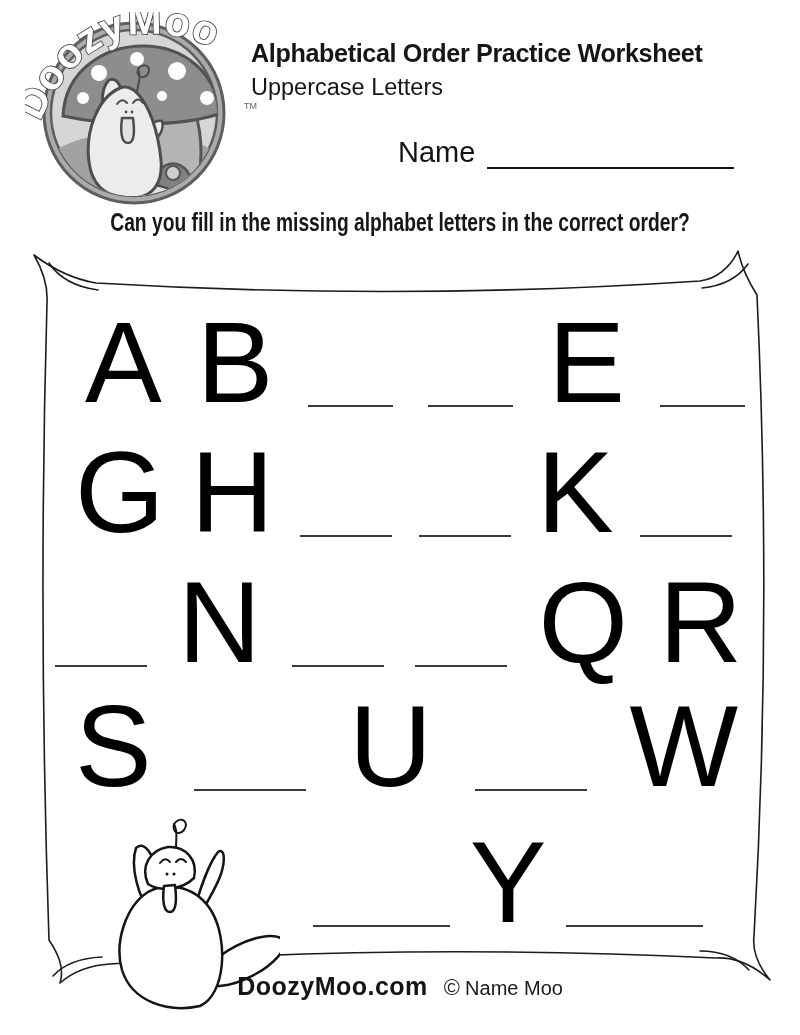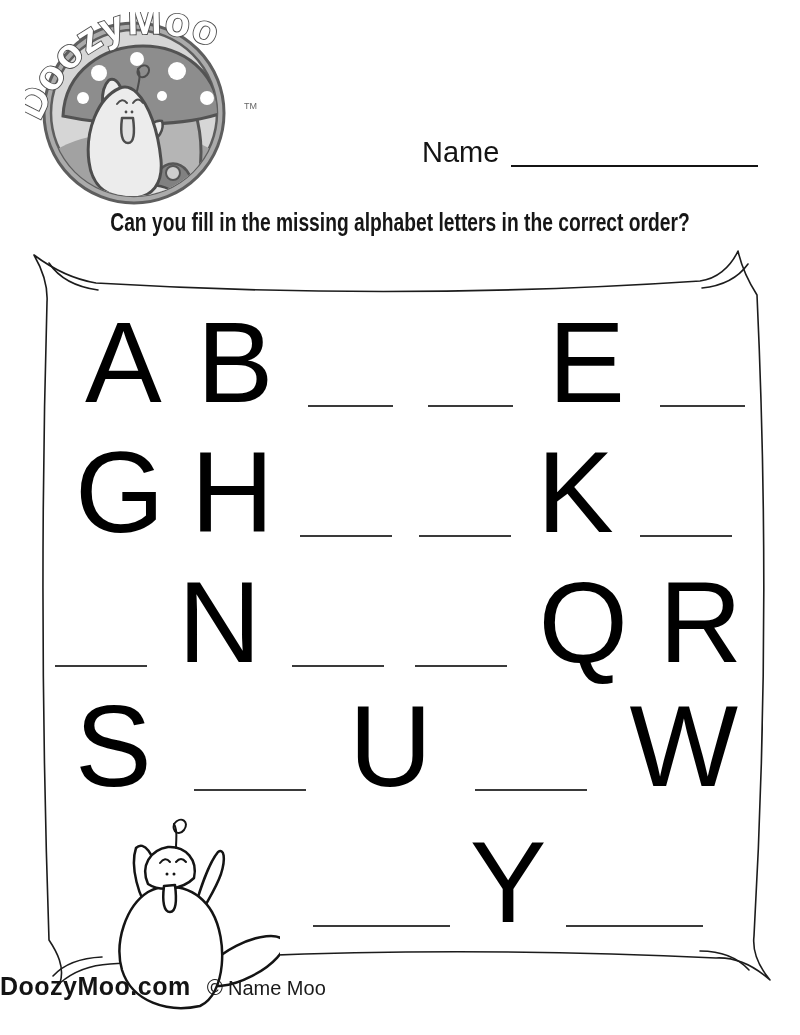--- a/index.html
+++ b/index.html
@@ -5,21 +5,21 @@
   html,body{margin:0;padding:0;background:#fff;}
   .page{position:relative;width:800px;height:1035px;background:#fff;overflow:hidden;
         font-family:"Liberation Sans",sans-serif;color:#111;}
 
   
   .logo{position:absolute;left:25px;top:12px;width:235px;height:200px;}
   .titles{position:absolute;left:251px;top:38px;}
   .title{margin:0;font-size:26.5px;font-weight:700;letter-spacing:-0.4px;color:#161616;
          transform:scaleX(0.95);transform-origin:left;white-space:nowrap;}
   .subtitle{margin:5px 0 0;font-size:23.5px;font-weight:400;color:#161616;}
-  .name-row{position:absolute;left:422px;top:136px;display:flex;align-items:center;}
+  .name-row{position:absolute;left:398px;top:136px;display:flex;align-items:flex-end;}
   .name-label{font-size:29px;color:#141414;}
   .name-line{display:inline-block;width:247px;height:26px;margin-left:12px;
              border-bottom:2.5px solid #141414;}
 
   
   .question{position:absolute;left:0;top:207px;width:800px;text-align:center;
             font-size:26px;font-weight:700;color:#161616;white-space:nowrap;
             transform:scaleX(0.74);transform-origin:center;}
 
   
@@ -32,21 +32,21 @@
           line-height:0.77;color:#000;}
   .blank{height:0;border-bottom:2.5px solid #3a3a3a;}
   .row1{top:318px;left:85px;width:660px;} .row1 .blank{width:85px;}
   .row2{top:448px;left:75px;width:657px;} .row2 .blank{width:92px;}
   .row3{top:578px;left:55px;width:687px;} .row3 .blank{width:92px;}
   .row4{top:702px;left:75px;width:663px;} .row4 .blank{width:112px;}
   .row5{top:838px;left:313px;width:390px;} .row5 .blank{width:137px;}
 
   
   .footer{position:absolute;left:0;top:972px;width:800px;display:flex;
-          justify-content:flex-start;align-items:baseline;gap:16px;}
+          justify-content:center;align-items:baseline;gap:16px;}
   .site{font-size:25px;font-weight:700;letter-spacing:0.5px;color:#141414;}
   .copyright{display:flex;align-items:baseline;gap:5px;font-size:20px;color:#1a1a1a;}
   .copy-symbol{font-size:22px;}
 
   .brand-text{fill:#fff;stroke:#4c4c4c;stroke-width:1.8px;paint-order:stroke;
               font-family:"Liberation Sans",sans-serif;font-weight:bold;font-size:41px;
               letter-spacing:1px;}
 </style>
 </head>
 <body>
@@ -89,20 +89,24 @@
           <path d="M112,79 C114,70 116,63 113,57" fill="none" stroke-width="2"></path>
           <path d="M113,57 c7,-8 15,-1 9,6 c-5,5 -11,1 -9,-6" fill="none" stroke-width="2"></path>
         </g>
       </g>
       <path id="brandArc" d="M14,112 Q50,26 120,22 Q196,20 226,78" fill="none"></path>
       <text class="brand-text"><textPath href="#brandArc" startOffset="2">DoozyMoo</textPath></text>
       <text x="219" y="97" font-size="9" fill="#666">TM</text>
     </svg>
   </div>
 
+  <div class="titles">
+    <h1 class="title">Alphabetical Order Practice Worksheet</h1>
+    <h2 class="subtitle">Uppercase Letters</h2>
+  </div>
 
   <div class="name-row">
     <span class="name-label">Name</span>
     <span class="name-line"></span>
   </div>
 
   <div class="question">Can you fill in the missing alphabet letters in the correct order?</div>
 
   <svg class="frame-svg" viewBox="0 0 800 1035">
     <g fill="none" stroke="#1c1c1c" stroke-width="1.6" stroke-linecap="round" stroke-linejoin="round">

